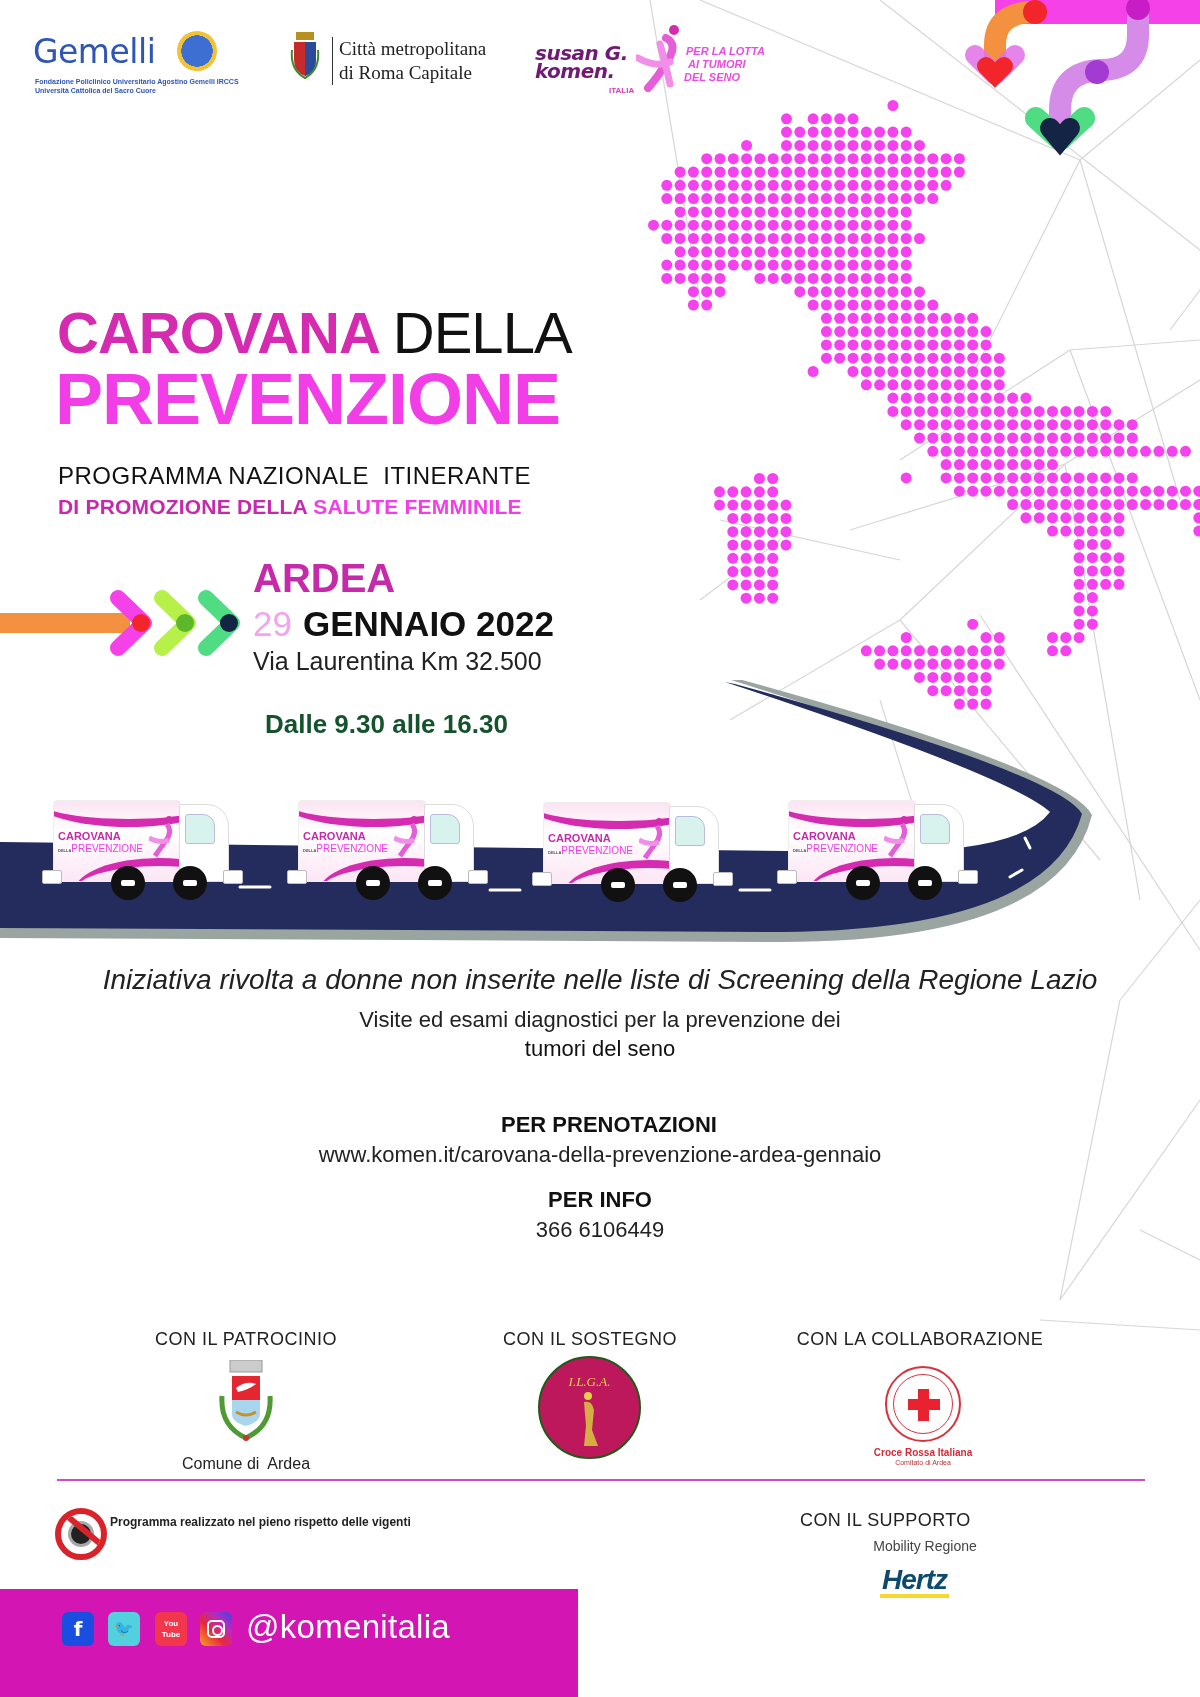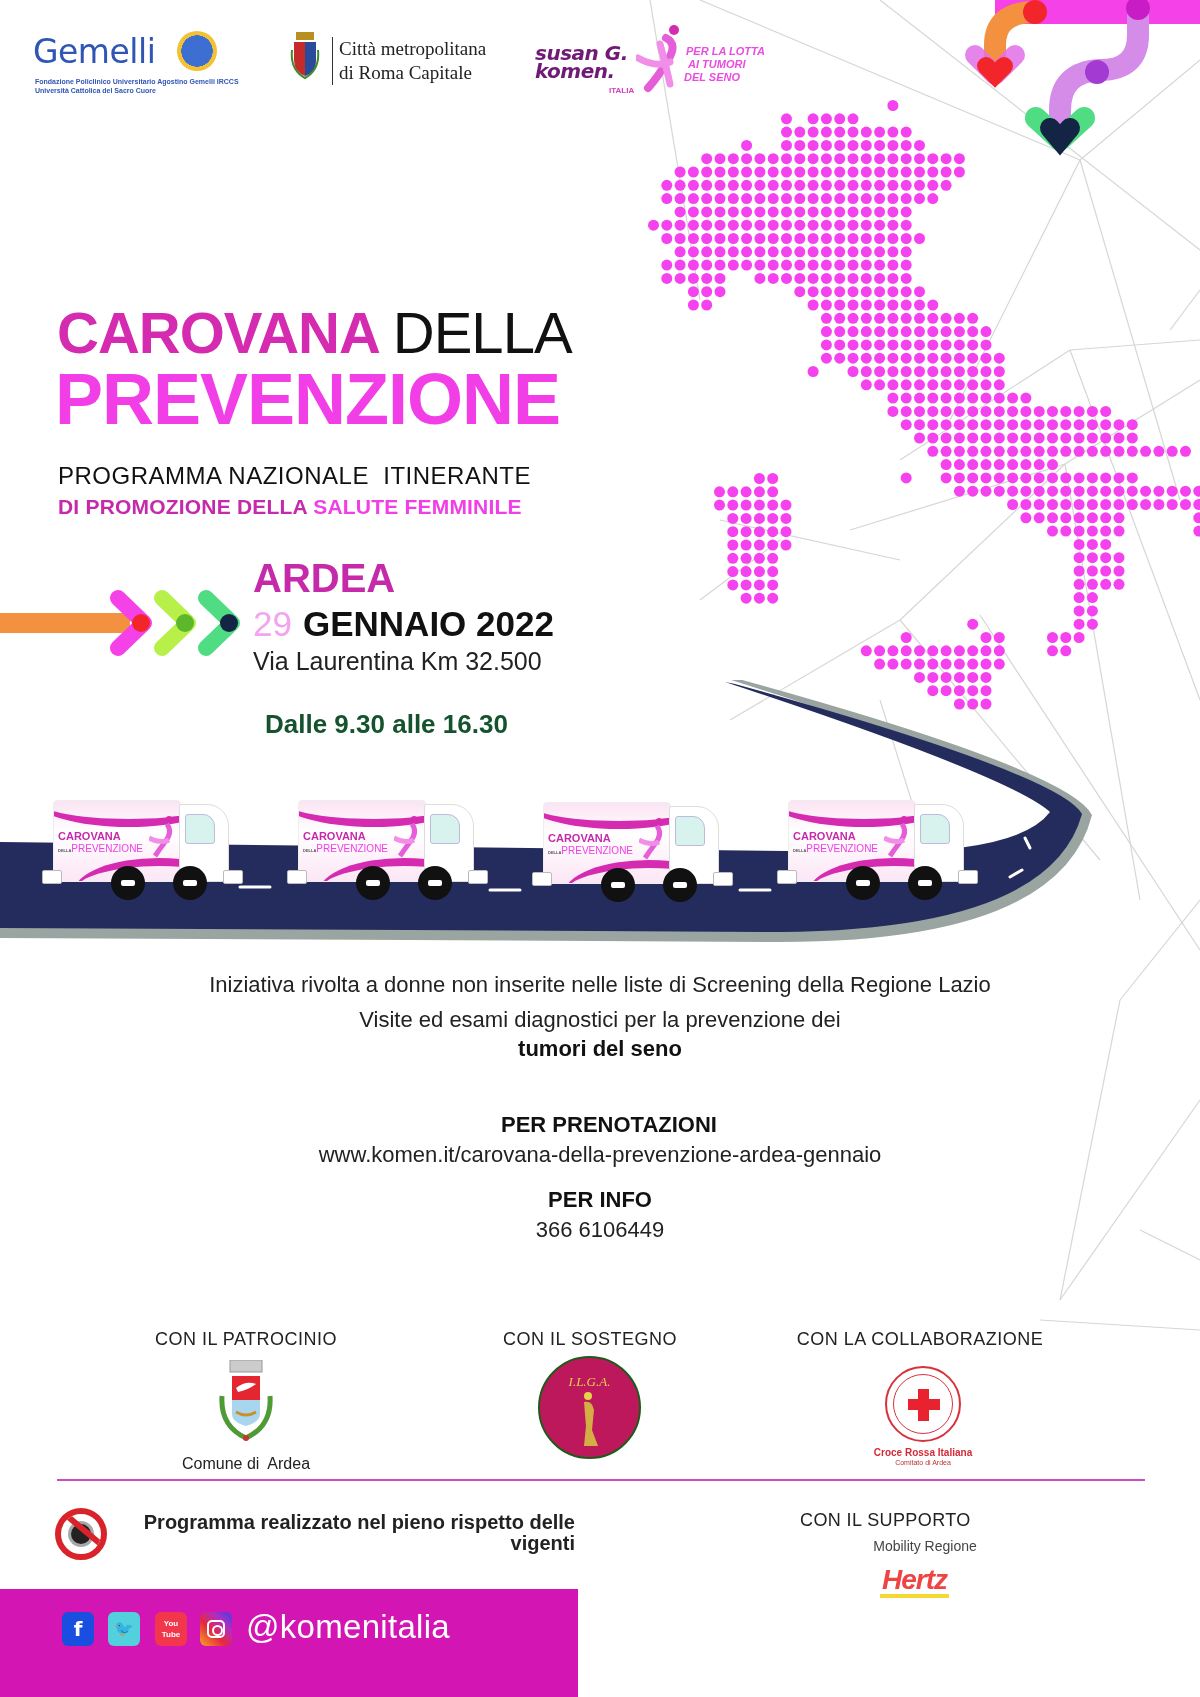--- a/index.html
+++ b/index.html
@@ -55,23 +55,23 @@
   .truck-t1 { position: absolute; left: 13px; top: 30px; font-size: 11px; font-weight: bold; color: #c52aaa; z-index: 3; }
   .truck-t2 { position: absolute; left: 13px; top: 43px; font-size: 10px; color: #f13ee6; z-index: 3; }
   .truck-t2 b { font-size: 4px; color: #555; }
   .truck-ribbon { position: absolute; left: 104px; top: 14px; width: 28px; height: 44px; z-index: 3; }
   .wheel { position: absolute; top: 66px; width: 34px; height: 34px; border-radius: 50%; background: #111; }
   .wheel::after { content: ""; position: absolute; left: 10px; top: 14px; width: 14px; height: 6px; background: #fff; border-radius: 2px; }
   .bumper { position: absolute; top: 70px; width: 20px; height: 14px; background: #fff; border: 1px solid #bbb; border-radius: 2px; }
 
   
   .center { left: 0; width: 1200px; text-align: center; }
-  .iniz { top: 964px; font-size: 22px; color: #222; margin-top: 8px; }
+  .iniz { top: 964px; font-size: 28px; font-style: italic; color: #222; }
   .visite { top: 1007px; font-size: 22px; color: #222; }
-  .tumori { top: 1036px; font-size: 22px; font-weight: bold; color: #111; }
+  .tumori { top: 1036px; font-size: 22px; font-weight: normal; color: #111; }
   .pren-h { top: 1112px; font-size: 22px; font-weight: bold; color: #111; margin-left: 9px; }
   .pren-url { top: 1142px; font-size: 22px; color: #222; }
   .info-h { top: 1187px; font-size: 22px; font-weight: bold; color: #111; }
   .info-tel { top: 1217px; font-size: 22px; color: #222; }
 
   
   .ph { top: 1329px; font-size: 18px; color: #222; letter-spacing: 0.5px; text-align: center; }
   .comune-crest { left: 216px; top: 1360px; width: 60px; height: 86px; }
   .comune-label { left: 140px; top: 1455px; width: 212px; text-align: center; font-size: 16px; color: #222; }
   .ilga { left: 538px; top: 1356px; width: 103px; height: 103px; border-radius: 50%; background: #be185d; border: 2px solid #1f5a1a; }
@@ -83,25 +83,25 @@
   .cri-ring { position: absolute; left: 6px; top: 6px; width: 60px; height: 60px; border-radius: 50%; border: 1px solid #d8323d; }
   .cri-name { left: 830px; top: 1447px; width: 186px; text-align: center; font-size: 10px; font-weight: bold; color: #d42a38; }
   .cri-sub { left: 830px; top: 1459px; width: 186px; text-align: center; font-size: 7px; color: #b33; }
 
   .divider { left: 57px; top: 1479px; width: 1088px; height: 2px; background: #cc4cc4; }
 
   
   .nocovid { left: 55px; top: 1508px; width: 52px; height: 52px; border-radius: 50%; border: 6px solid #d8232a; background: #fff; overflow: hidden; }
   .nocovid-virus { position: absolute; left: 10px; top: 10px; width: 20px; height: 20px; border-radius: 50%; background: #222; box-shadow: 0 0 0 3px rgba(34,34,34,0.4); }
   .nocovid-slash { position: absolute; left: -6px; top: 14px; width: 60px; height: 6px; background: #d8232a; transform: rotate(40deg); }
-  .covid-text { left: 110px; top: 1512px; width: 465px; text-align: right; font-size: 20px; line-height: 21px; font-weight: bold; color: #222; }
+  .covid-text { left: 110px; top: 1512px; width: 465px; text-align: left; font-size: 12px; line-height: 21px; font-weight: bold; color: #222; }
 
   .supp-h { left: 800px; top: 1510px; width: 250px; text-align: left; font-size: 18px; color: #222; letter-spacing: 0.4px; }
   .supp-sub { left: 800px; top: 1538px; width: 250px; text-align: center; font-size: 14px; color: #444; }
-  .hertz { left: 880px; top: 1566px; font-size: 28px; font-weight: bold; font-style: italic; color: #ef4444; letter-spacing: -1px; border-bottom: 4px solid #f6d930; line-height: 28px; padding: 0 2px; }
+  .hertz { left: 880px; top: 1566px; font-size: 28px; font-weight: bold; font-style: italic; color: #0c4a6e; letter-spacing: -1px; border-bottom: 4px solid #f6d930; line-height: 28px; padding: 0 2px; }
 
   
   .band { left: 0; top: 1589px; width: 578px; height: 108px; background: #d215b3; }
   .soc { position: absolute; top: 1612px; width: 32px; height: 34px; border-radius: 6px; color: #fff; font-weight: bold; text-align: center; line-height: 34px; font-size: 20px; }
   .soc-fb { left: 62px; background: #1a4ee0; font-family: "DejaVu Sans", sans-serif; }
   .soc-tw { left: 108px; background: #53d0dd; font-size: 16px; }
   .soc-yt { left: 155px; background: #f2364b; font-size: 8px; line-height: 11px; padding-top: 6px; }
   .soc-ig { left: 200px; background: linear-gradient(45deg, #f5a623, #e6283d 40%, #b52bc1 70%, #3a44e0); }
   .ig-in { position: absolute; left: 7px; top: 8px; width: 18px; height: 18px; border: 2.5px solid #fff; border-radius: 5px; }
   .ig-in::after { content: ""; position: absolute; left: 3px; top: 3px; width: 7px; height: 7px; border: 2px solid #fff; border-radius: 50%; }

